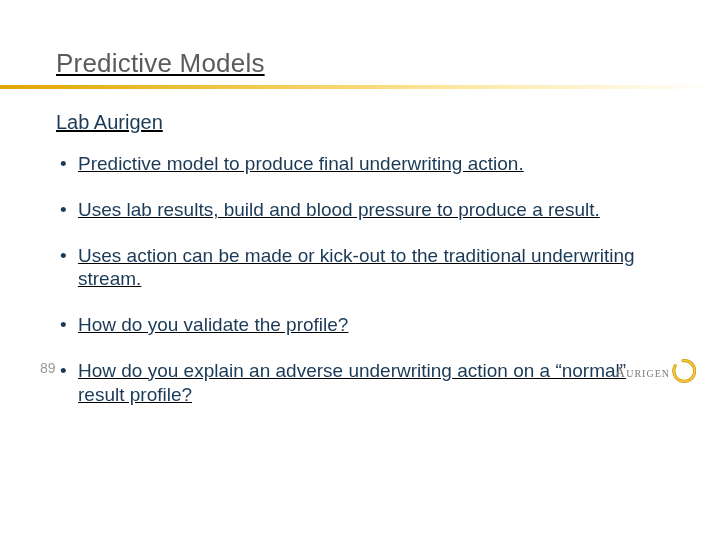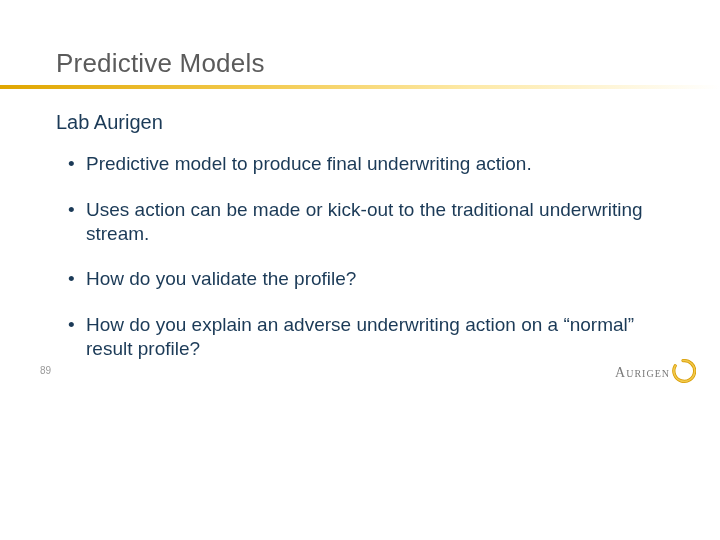--- a/index.html
+++ b/index.html
@@ -11,20 +11,21 @@
     font-family: Arial, Helvetica, sans-serif;
     position: relative;
     overflow: hidden;
   }
   .slide {
     width: 720px;
     height: 404px;
     position: relative;
     box-sizing: border-box;
     padding: 48px 56px 0 56px;
+    text-decoration: underline;
   }
   .title {
     font-size: 26px;
     color: #5b5b5b;
     letter-spacing: 0.2px;
     margin: 0 0 6px 0;
     font-weight: 400;
   }
   .rule-wrap {
     position: relative;
@@ -43,21 +44,21 @@
   }
   .subtitle {
     font-size: 20px;
     color: #1b3a57;
     margin: 0 0 18px 0;
     font-weight: 400;
   }
   ul.bullets {
     list-style: none;
     padding: 0;
-    margin: 8px;
+    margin: 0;
   }
   ul.bullets li {
     position: relative;
     padding-left: 22px;
     font-size: 19px;
     line-height: 1.25;
     color: #1b3a57;
     margin-bottom: 22px;
   }
   ul.bullets li::before {
@@ -65,21 +66,21 @@
     position: absolute;
     left: 4px;
     top: 0;
     color: #1b3a57;
     font-size: 19px;
   }
   .page-num {
     position: absolute;
     left: 40px;
     bottom: 28px;
-    font-size: 10px;
+    font-size: 14px;
     color: #9a9a9a;
   }
   .logo {
     position: absolute;
     right: 24px;
     bottom: 16px;
     display: flex;
     align-items: center;
     gap: 0;
     justify-content: flex-end;
@@ -104,20 +105,21 @@
   <h1 class="title">Predictive Models</h1>
 
   <div class="rule-wrap">
     <div class="rule-grad"></div>
   </div>
 
   <h2 class="subtitle">Lab Aurigen</h2>
 
   <ul class="bullets">
     <li>Predictive model to produce final underwriting action.</li>
+    <li>Uses lab results, build and blood pressure to produce a result.</li>
     <li>Uses action can be made or kick-out to the traditional underwriting stream.</li>
     <li>How do you validate the profile?</li>
     <li>How do you explain an adverse underwriting action on a “normal” result profile?</li>
   </ul>
 
   <div class="page-num">89</div>
 
   <div class="logo">
     <span class="logo-text">Aurigen</span>
     <span>

